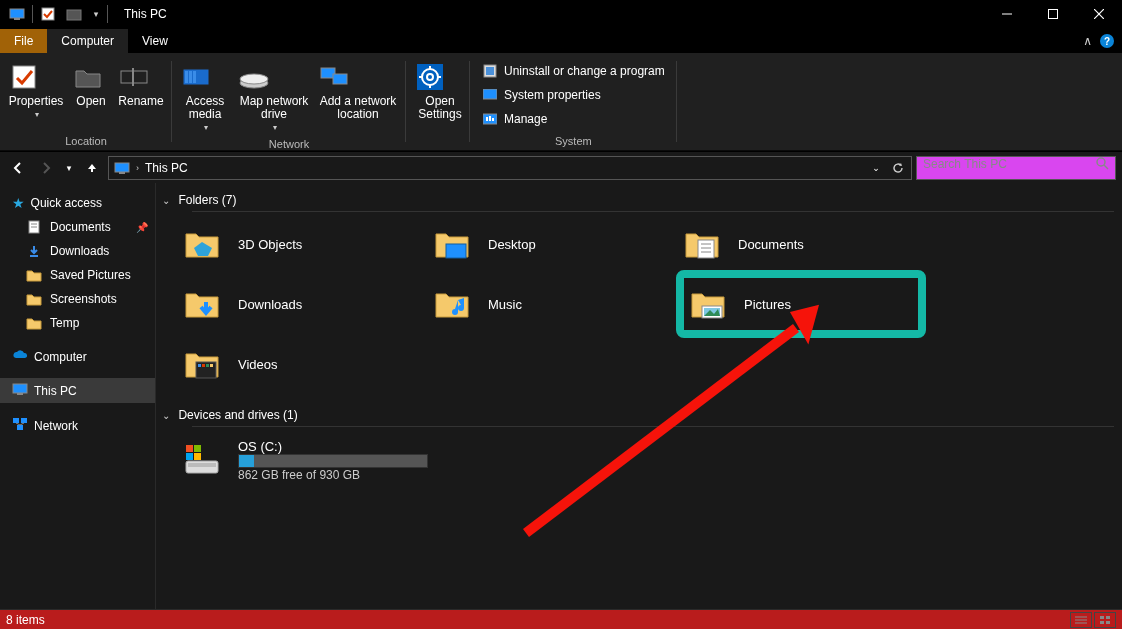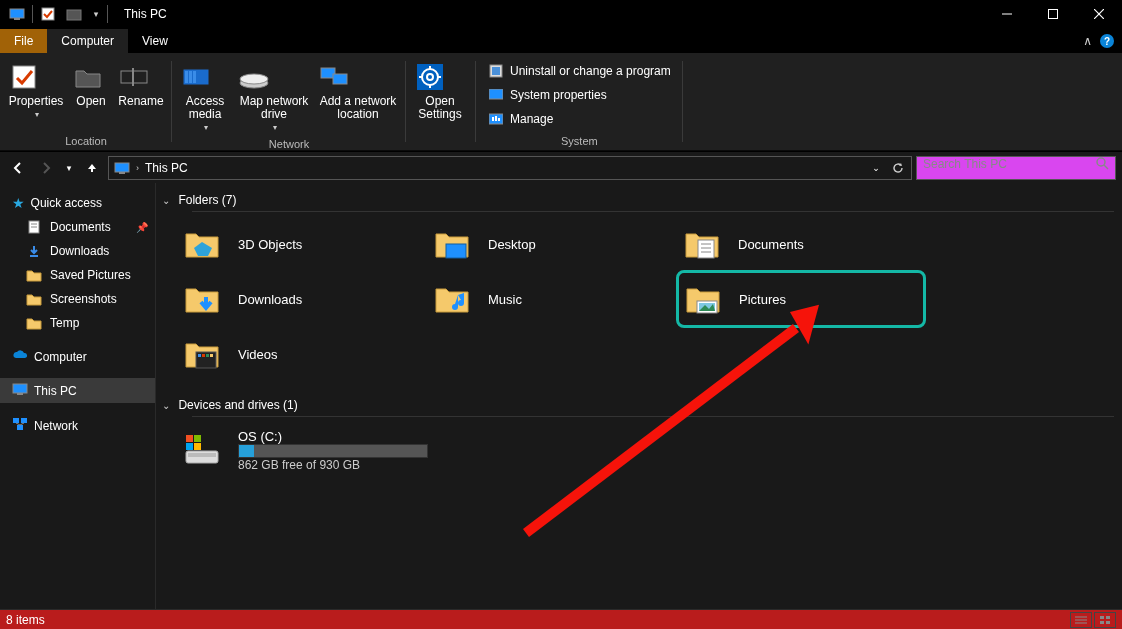--- a/index.html
+++ b/index.html
@@ -58,21 +58,21 @@
   .sidebar .section .star { color:#29a8e0; font-size:14px;}
   .sidebar .spacer { height:10px;}
   
   .content { flex:1; background:#191919; overflow:auto; position:relative; padding:6px 0;}
   .grouphdr { display:flex; align-items:center; gap:8px; padding:4px 0 4px 6px; font-size:13px;}
   .grouphdr .chev { font-size:10px; color:#ccc;}
   .foldergrid { display:flex; flex-wrap:wrap; padding-left:20px;}
   .folditem { width:250px; display:flex; align-items:center; gap:16px; padding:6px; }
   .folditem .ficon { width:40px; height:40px; display:flex; align-items:center; justify-content:center; position:relative;}
   .folditem .flabel { font-size:13px;}
-  .highlight-box { border:3px solid #14b8a6; border-radius:8px; padding:6px 12px 6px 4px;}
+  .highlight-box { border:8px solid #14b8a6; border-radius:8px; padding:6px 12px 6px 4px;}
   
   .driveitem { display:flex; gap:16px; padding:6px; margin-left:20px; width:350px;}
   .driveitem .dicon { width:40px; height:40px; display:flex; align-items:center; justify-content:center;}
   .driveitem .dinfo { flex:1; display:flex; flex-direction:column; gap:0;}
   .driveitem .dbar { width:190px; height:14px; background:#555; border:1px solid #333; position:relative;}
   .driveitem .dbar .dfill { height:100%; background:#26a0da;}
   
   
   .statusbar { position:absolute; left:0; right:0; bottom:0; height:20px; background:#b91c1c; border-top:1px solid #2a2a2a; display:flex; align-items:center; padding:0 6px; font-size:11px;}
   .statusbar .right { margin-left:auto; display:flex; gap:2px;}
@@ -221,21 +221,21 @@
             </svg>
           </div>
         <div class="rlabel">
             <span>Add a network location</span>
           </div>
       </div>
     </div>
     <div class="glabel">Network</div>
   </div>
 
-  <div class="rgroup" style="padding-right:8px;">
+  <div class="rgroup" style="padding-right:2px;">
     <div class="body">
       <div class="rbtn-large" style="width:56px;">
         <div class="ricon">
             <svg width="30" height="30" viewBox="0 0 30 30">
               <rect x="2" y="2" width="26" height="26" fill="#0060bf"></rect>
               <circle cx="15" cy="15" r="8" fill="none" stroke="#fff" stroke-width="2"></circle>
               <circle cx="15" cy="15" r="3" fill="none" stroke="#fff" stroke-width="2"></circle>
               <g stroke="#fff" stroke-width="2">
                 <line x1="15" y1="4" x2="15" y2="8"></line>
                 <line x1="15" y1="22" x2="15" y2="26"></line>

